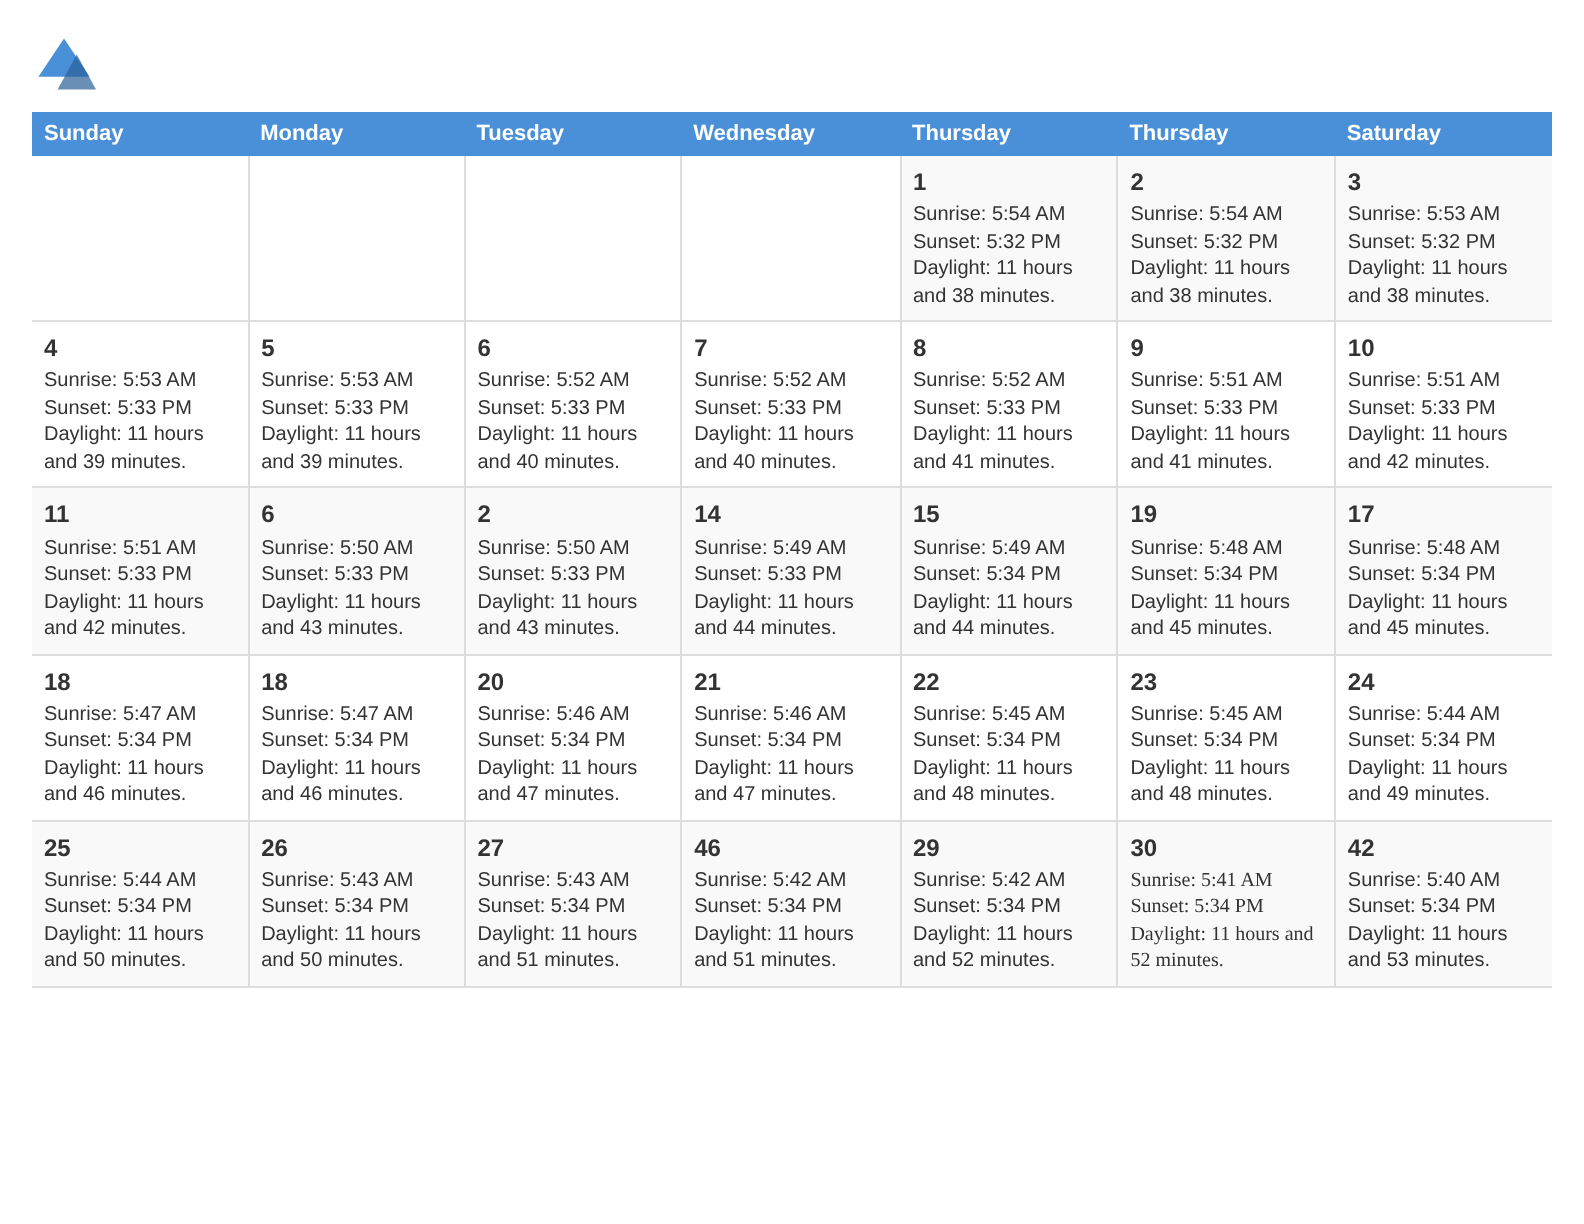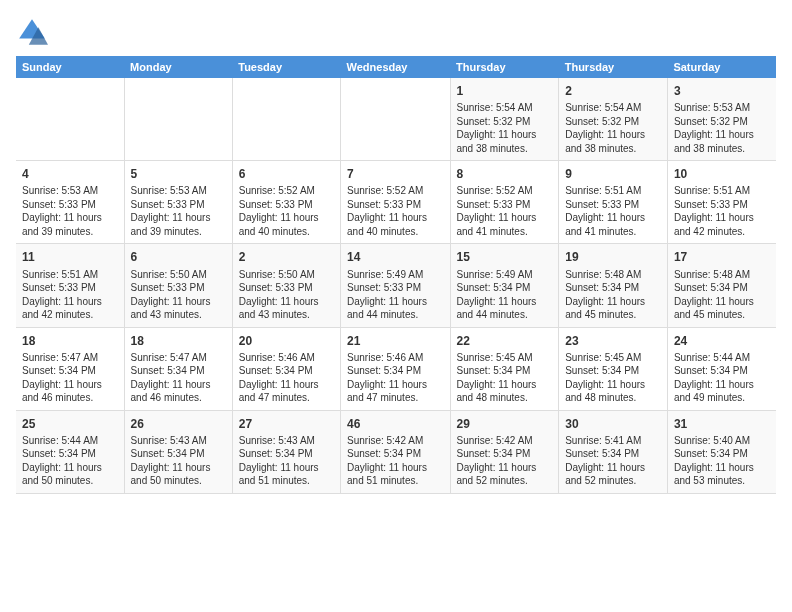--- a/index.html
+++ b/index.html
@@ -305,25 +305,25 @@
 Daylight: 11 hours and 51 minutes.</div>
         </td>
         <td>
           <span class="day-num">29</span>
           <div class="cell-content" style="white-space: pre-line;">Sunrise: 5:42 AM
 Sunset: 5:34 PM
 Daylight: 11 hours and 52 minutes.</div>
         </td>
         <td>
           <span class="day-num">30</span>
-          <div class="cell-content" style="white-space: pre-line;">Sunrise: 5:41 AM
+          <div class="cell-content" style="white-space: pre-line; font-family: Liberation Serif, serif;">Sunrise: 5:41 AM
 Sunset: 5:34 PM
 Daylight: 11 hours and 52 minutes.</div>
         </td>
         <td>
-          <span class="day-num">31</span>
+          <span class="day-num">42</span>
           <div class="cell-content" style="white-space: pre-line;">Sunrise: 5:40 AM
 Sunset: 5:34 PM
 Daylight: 11 hours and 53 minutes.</div>
         </td>
       </tr>
     </tbody>
 </table>
 
 </body></html>

